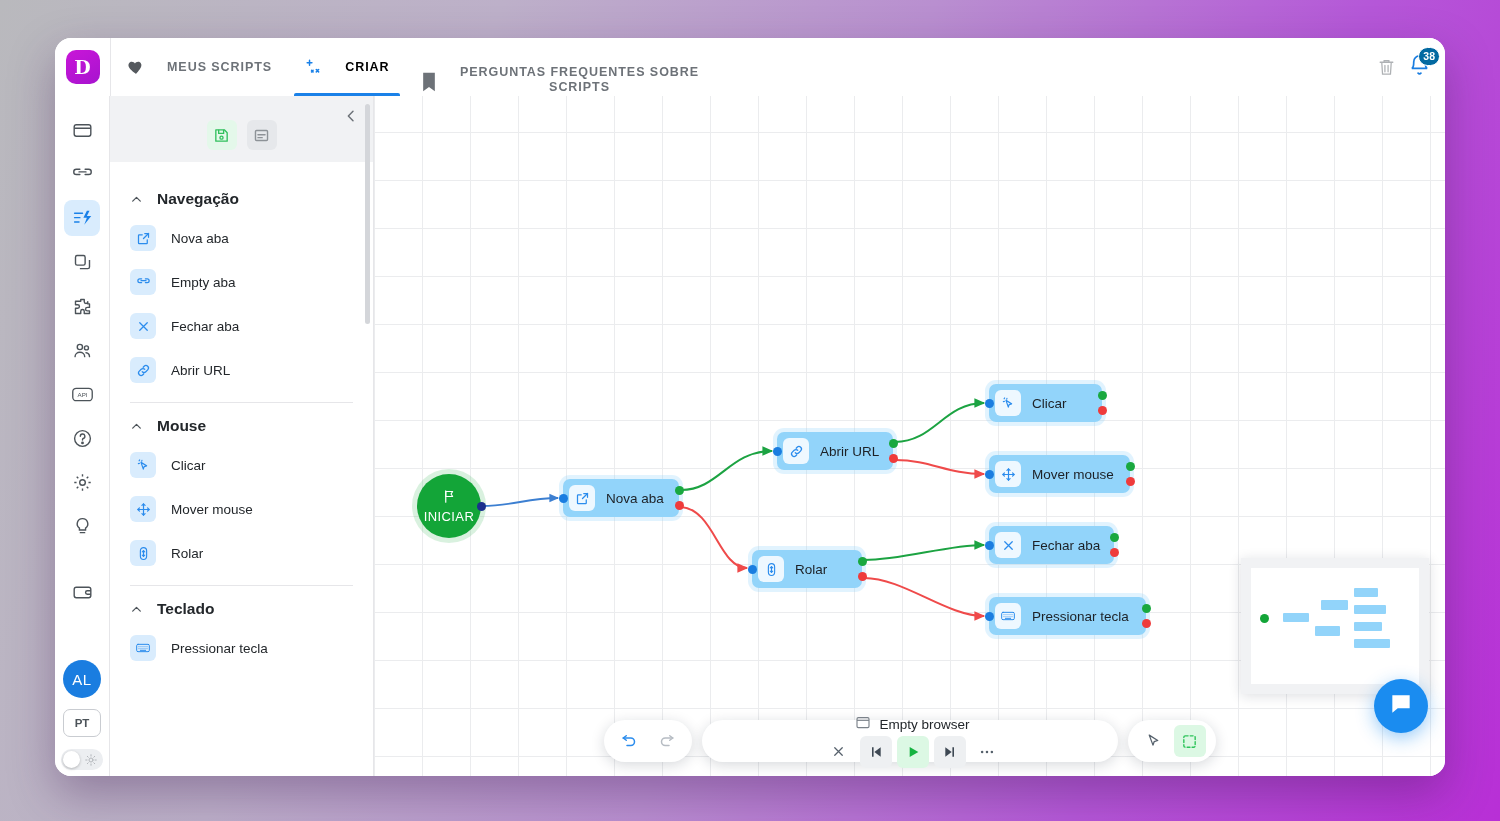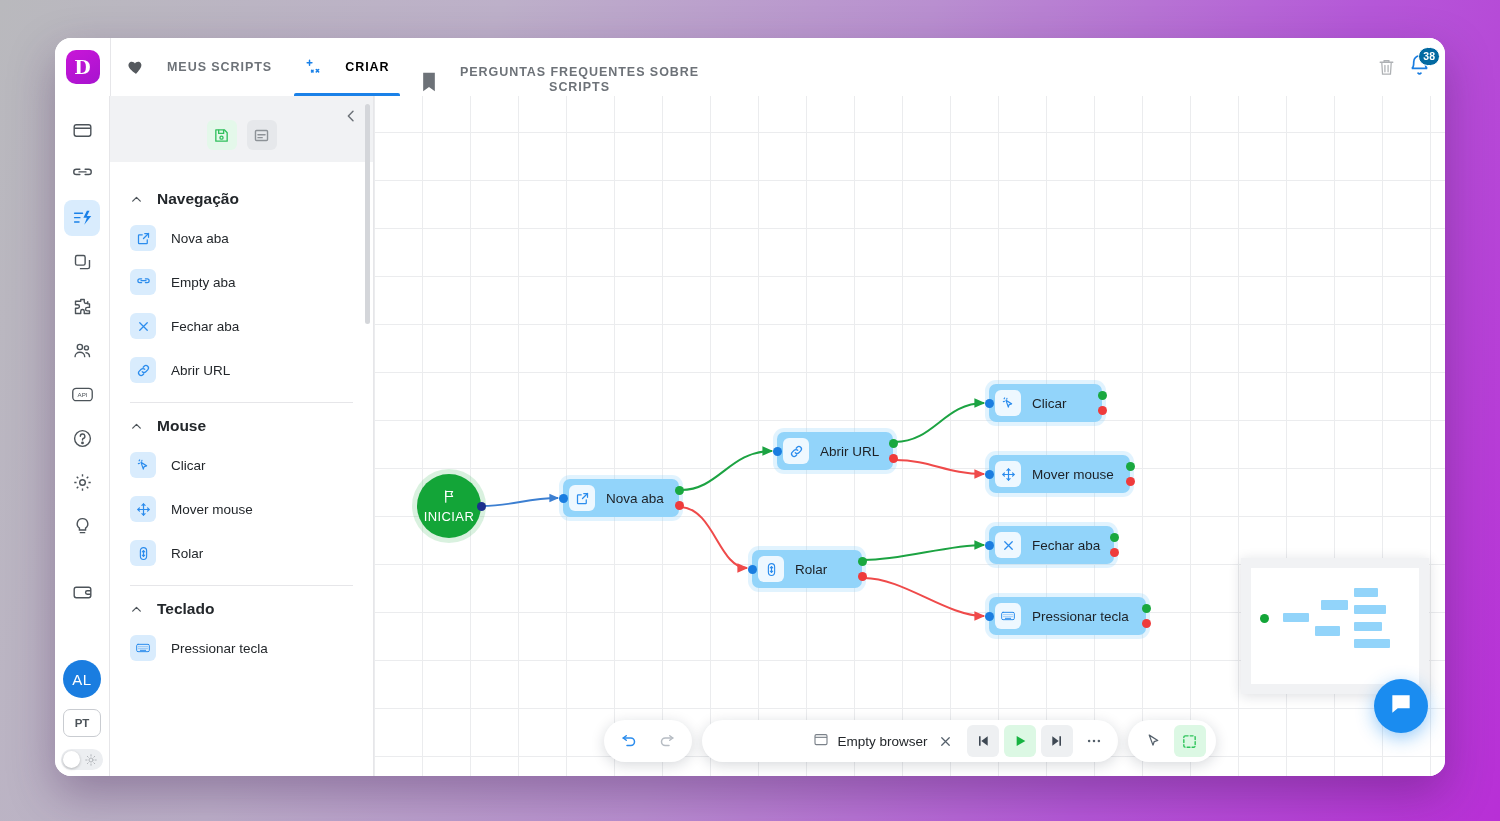--- a/index.html
+++ b/index.html
@@ -188,21 +188,21 @@
     background: #fff; border-radius: 22px; box-shadow: 0 3px 14px rgba(20,30,50,.17);
     display: flex; align-items: center; height: 42px; padding: 0 10px; gap: 4px;
   }
   .tb-btn {
     width: 32px; height: 32px; border-radius: 6px; display: flex;
     align-items: center; justify-content: center; cursor: pointer; color: #55606b;
   }
   .tb-btn.gray { background: #eef0f2; }
   .tb-btn.green { background: #dcf8e4; color: #16b341; }
   .tb-btn.blue { color: #2b8ced; }
-  .runner-pill { padding: 0 8px 0 14px; gap: 2px; min-width: 416px; justify-content: flex-end; }
+  .runner-pill { padding: 0 8px 0 14px; gap: 2px; min-width: 416px; justify-content: center; flex-direction: column; }
   .runner-label { display: flex; align-items: center; gap: 8px; font-size: 13.5px; color: #23272b; white-space: nowrap; }
   .runner-ctrls { display: flex; align-items: center; gap: 5px; }
 
   
   .minimap {
     position: absolute; right: 16px; bottom: 82px; width: 188px; height: 136px;
     background: #f1f2f4; box-shadow: 0 2px 12px rgba(20,30,50,.14);
     z-index: 18; padding: 10px; cursor: pointer;
   }
   .minimap-inner { width: 100%; height: 100%; background: #fff; position: relative; }

